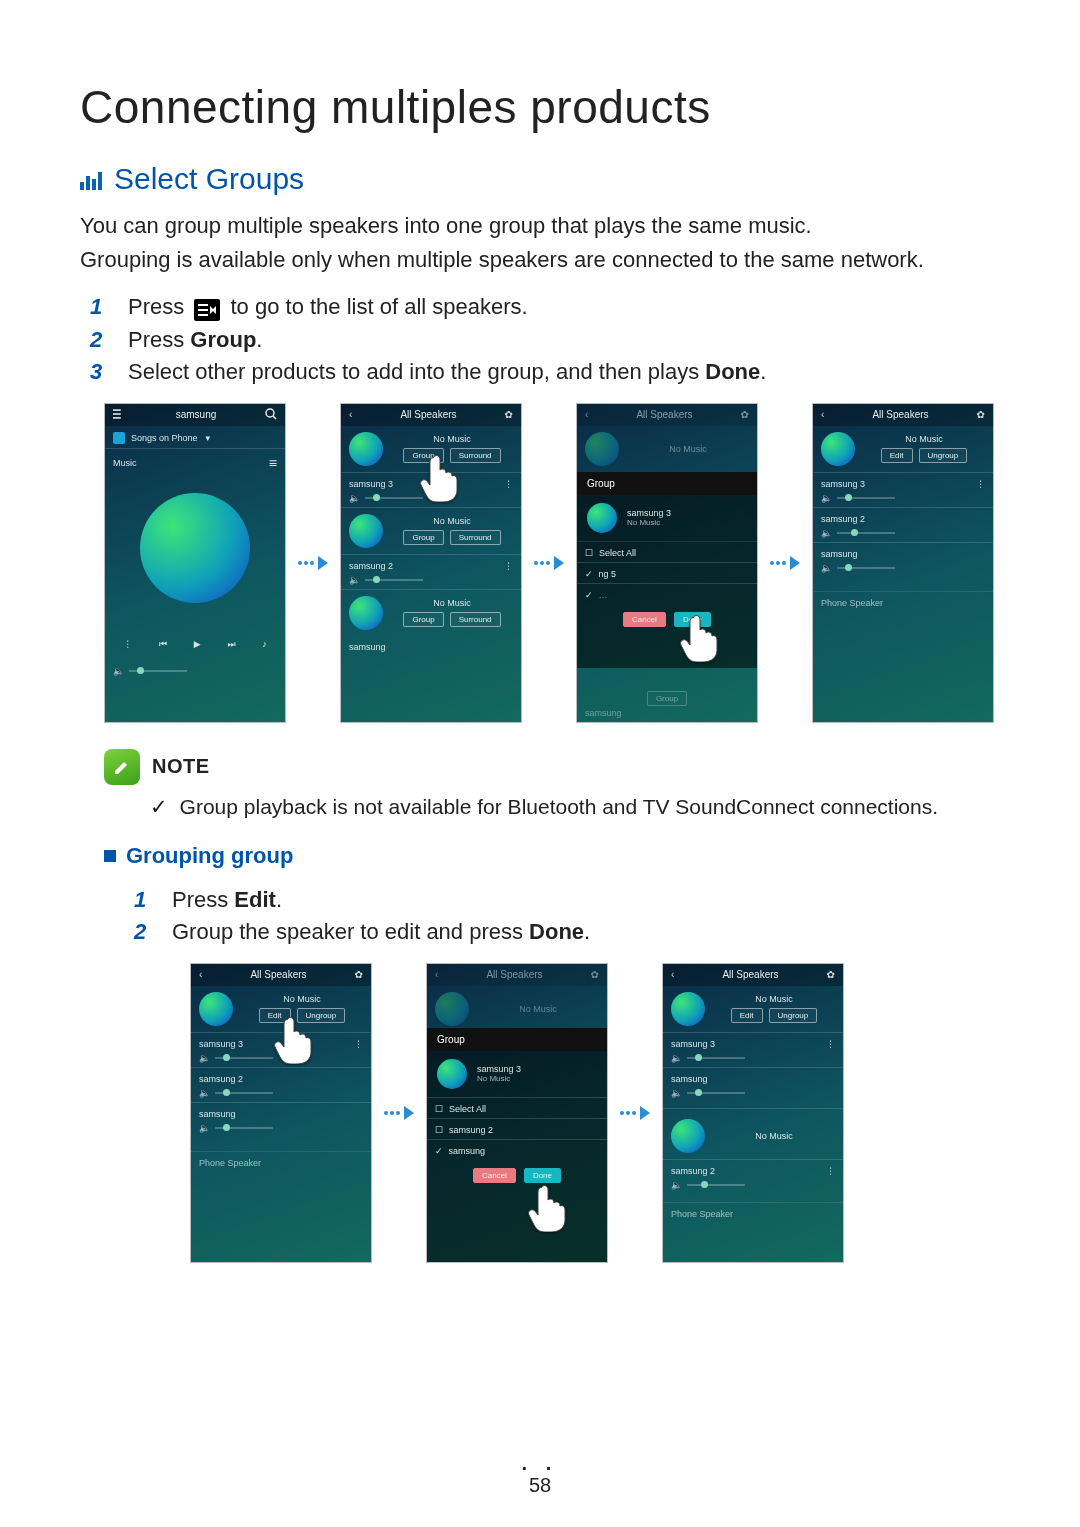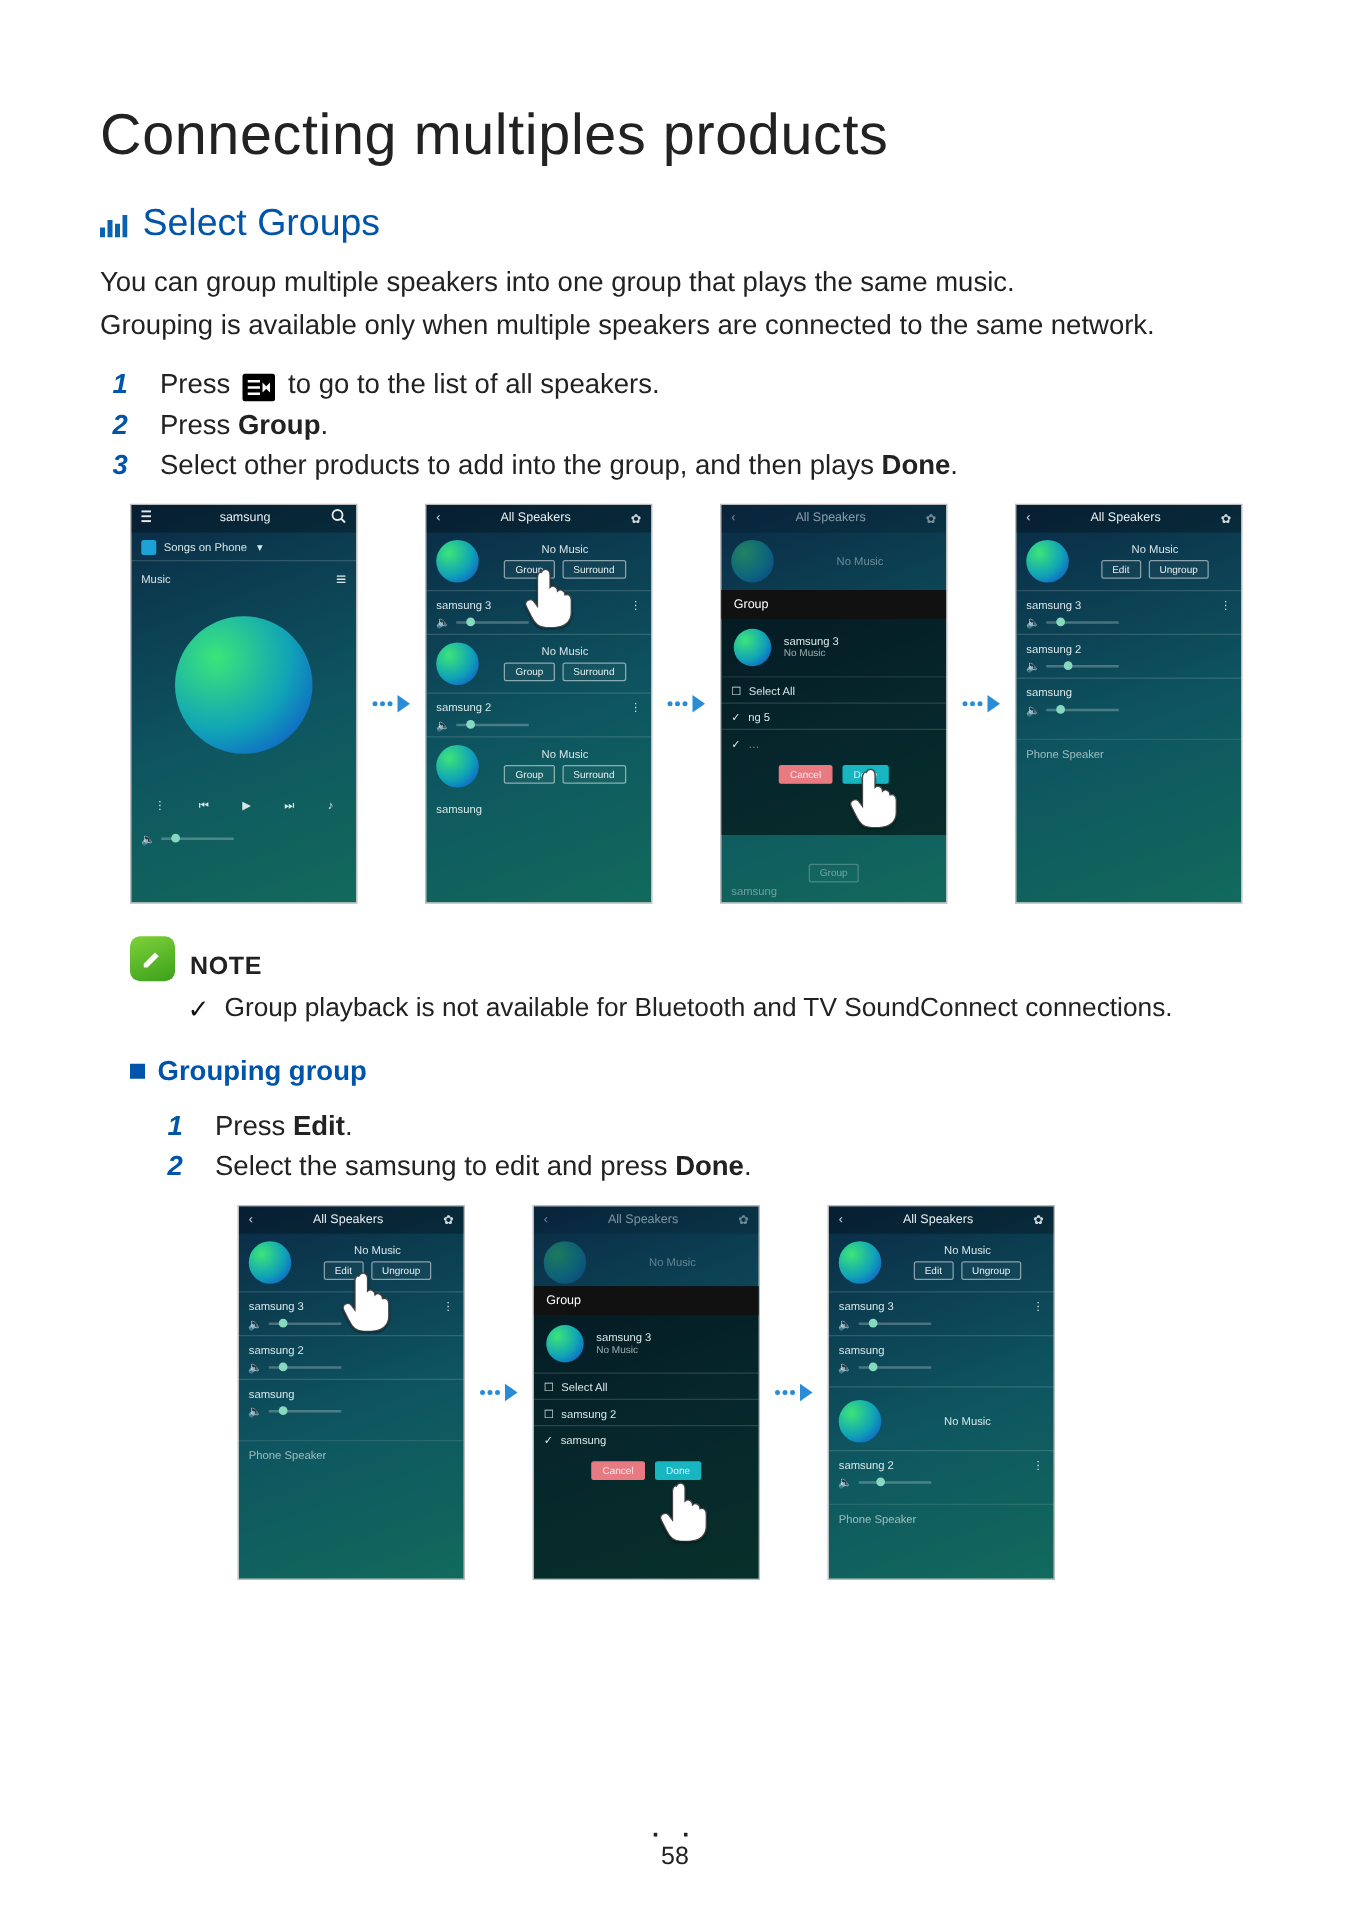--- a/index.html
+++ b/index.html
@@ -116,21 +116,21 @@
     display:inline-flex; align-items:center; justify-content:center;
     font-size: 8px; padding: 2px 8px; border:1px solid rgba(255,255,255,.5);
     border-radius: 2px; color:#e6eef0; background: rgba(255,255,255,.03);
   }
   .pill-btn.solid { background:#17b6c0; border-color:#17b6c0; }
   .pill-btn.pink { background:#e97a81; border-color:#e97a81; }
   .hand {
     position:absolute; width:40px; height:50px; pointer-events:none;
   }
   .hand svg { width:100%; height:100%; filter: drop-shadow(0 1px 1px rgba(0,0,0,.5)); }
-  .note-row { display:flex; align-items:flex-end; gap:12px; margin: 10px 0 10px 24px; }
+  .note-row { display:flex; align-items:center; gap:12px; margin: 10px 0 10px 24px; }
   .note-badge {
     width: 36px; height: 36px; border-radius: 8px;
     background: linear-gradient(160deg,#7fd13a,#3aa01a);
     display:flex; align-items:center; justify-content:center;
   }
   .note-badge svg { width:20px; height:20px; color:#fff; }
   .note-row .label { font-weight: 700; font-size: 20px; letter-spacing: .5px; }
   .check-line { display:flex; gap:12px; margin: 0 0 24px 70px; font-size: 21px; }
   .check-line .tick { color:#111; }
   .sub-h { display:flex; gap:10px; align-items:center; margin: 8px 0 6px 24px; }
@@ -463,21 +463,21 @@
 <ol class="steps indent">
   <li>
     <span class="num">1</span>
     <span>
       <span>Press </span><strong>Edit</strong><span>.</span>
     </span>
   </li>
   <li>
     <span class="num">2</span>
     <span>
-      <span>Select the samsung to edit and press </span><strong>Done</strong><span>.</span>
+      <span>Group the speaker to edit and press </span><strong>Done</strong><span>.</span>
     </span>
   </li>
 </ol>
 
 <div class="phone-row indent">
 
   <div class="phone sm">
     <div class="topbar">
       <span class="t-icon">‹</span>
       <span>All Speakers</span>

